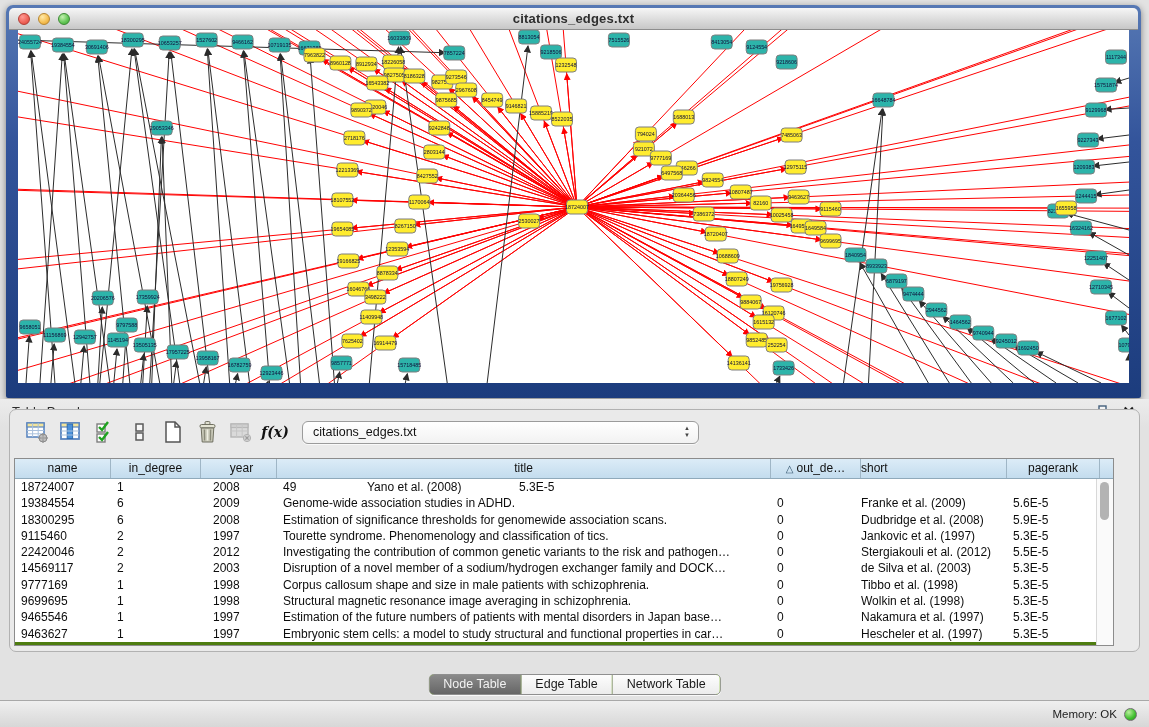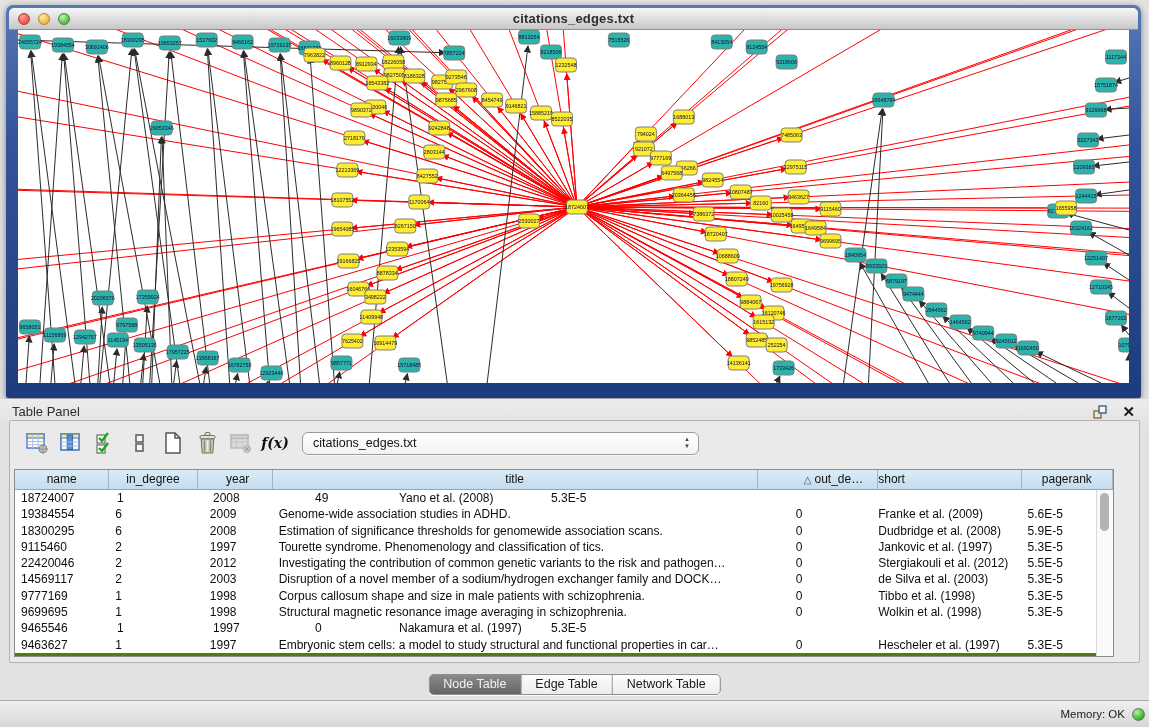--- a/index.html
+++ b/index.html
@@ -37,22 +37,22 @@
   .nl { font-size:5.4px; text-anchor:middle; fill:#10103a; font-family:"Liberation Sans",sans-serif; }
 
   
   .panel-header { position:absolute; left:0; top:399px; width:100%; height:28px;
     background:linear-gradient(180deg,#ececec,#e2e2e2);text-align:center; }
   .panel-title { position:absolute; left:12px; top:5px; font-size:13px; color:#2d2d2d; }
   .panel-header-icons { position:absolute; right:14px; top:4px; display:flex; gap:14px; align-items:center; }
   .xclose { font-size:15px; font-weight:bold; color:#1a1a1a; line-height:18px; }
 
   .panel-box {
-    position:absolute; left:9px; top:420px; width:1131px; height:243px;
-    background:#eaeaea; border:1px solid #b2b2b2; border-radius:2px;
+    position:absolute; left:9px; top:409px; width:1131px; height:243px;
+    background:#eaeaea; border:1px solid #b2b2b2; border-radius:7px;
   }
   .toolbar { position:absolute; left:10px; top:5px; height:34px; display:flex; align-items:center; }
   .tbtn { width:34px; height:28px; display:flex; align-items:center; justify-content:center; }
   .fx { font-family:"DejaVu Serif", serif; font-style:italic; font-weight:bold; font-size:14px; color:#111; width:34px; text-align:center; }
   .combo {
     margin-left:10px; width:397px; height:23px; position:relative;
     background:linear-gradient(180deg,#ffffff,#f2f2f2);
     border:1px solid #9b9b9b; border-radius:6px;
     display:flex; align-items:center; padding-left:10px;
     font-size:12.5px; color:#111; box-shadow:0 1px 0 rgba(255,255,255,.7);
@@ -67,21 +67,21 @@
     background:linear-gradient(180deg,#dcecf7,#c3dcee);
     border-bottom:1px solid #8fa9ba; }
   .th { font-size:12px; color:#111; text-align:center; line-height:19px;
     border-right:1px solid #9fb6c6; overflow:hidden; white-space:nowrap; }
   .th .sort { color:#34566e; font-size:10px; margin-right:3px; }
   .tbody { }
   .tr { display:flex; height:16.3px; background:#fff; }
   .td { font-size:12px; color:#0d0d0d; line-height:16px; padding-left:6px;
     overflow:hidden; white-space:nowrap; }
   .c0{width:96px;} .c1{width:90px;} .c2{width:70px;margin-left:6px;} .c3{width:494px;}
-  .c4{width:90px;margin-left:32px;} .c5{width:146px; text-align:left; padding-left:0;} .c6{width:93px;}
+  .c4{width:90px;} .c5{width:146px; text-align:left; padding-left:0;} .c6{width:93px;}
   .vscroll { position:absolute; right:0; top:20px; bottom:0; width:17px;
     background:#fafafa; border-left:1px solid #d8d8d8; }
   .vthumb { position:absolute; left:3px; top:3px; width:9px; height:38px;
     border-radius:5px; background:#b3b3b3; }
 
   
   .tabs {
     position:absolute; left:50%; top:674px; transform:translateX(-50%);
     display:flex; height:21px; border:1px solid #8f8f8f; border-radius:5px;
     overflow:hidden; background:#84cc16; box-shadow:0 1px 0 rgba(255,255,255,.8);
@@ -89,21 +89,21 @@
   .seg { padding:0 14px; font-size:12.5px; line-height:19px; color:#1a1a1a;
     background:linear-gradient(180deg,#fdfdfd,#ececec); border-right:1px solid #a3a3a3; }
   .seg:last-child { border-right:none; }
   .seg.active { background:linear-gradient(180deg,#8a8a8a,#666666); color:#f2f2f2; }
 
   
   .statusbar {
     position:absolute; left:0; bottom:0; width:100%; height:27px;
     background:linear-gradient(180deg,#efefef,#d7d7d7);
     border-top:1px solid #a8a8a8;
-    display:flex; align-items:center; justify-content:flex-end; padding-right:4px; gap:7px;
+    display:flex; align-items:center; justify-content:flex-end; padding-right:12px; gap:7px;
   }
   .mem { font-size:11.5px; color:#1c1c1c; }
   .memdot { width:13px; height:13px; border-radius:50%;
     background:radial-gradient(circle at 35% 30%, #b9ef9d, #3fbf2e 60%, #2a9420);
     border:1px solid #6f6f6f; display:inline-block; }
 </style>
 </head>
 <body>
 
 <div class="net-window">
@@ -974,20 +974,21 @@
           <div class="td c2">1998</div>
           <div class="td c3">Structural magnetic resonance image averaging in schizophrenia.</div>
           <div class="td c4">0</div>
           <div class="td c5">Wolkin et al. (1998)</div>
           <div class="td c6">5.3E-5</div>
         </div>
         <div class="tr">
           <div class="td c0">9465546</div>
           <div class="td c1">1</div>
           <div class="td c2">1997</div>
+          <div class="td c3">Estimation of the future numbers of patients with mental disorders in Japan base…</div>
           <div class="td c4">0</div>
           <div class="td c5">Nakamura et al. (1997)</div>
           <div class="td c6">5.3E-5</div>
         </div>
         <div class="tr">
           <div class="td c0">9463627</div>
           <div class="td c1">1</div>
           <div class="td c2">1997</div>
           <div class="td c3">Embryonic stem cells: a model to study structural and functional properties in car…</div>
           <div class="td c4">0</div>

